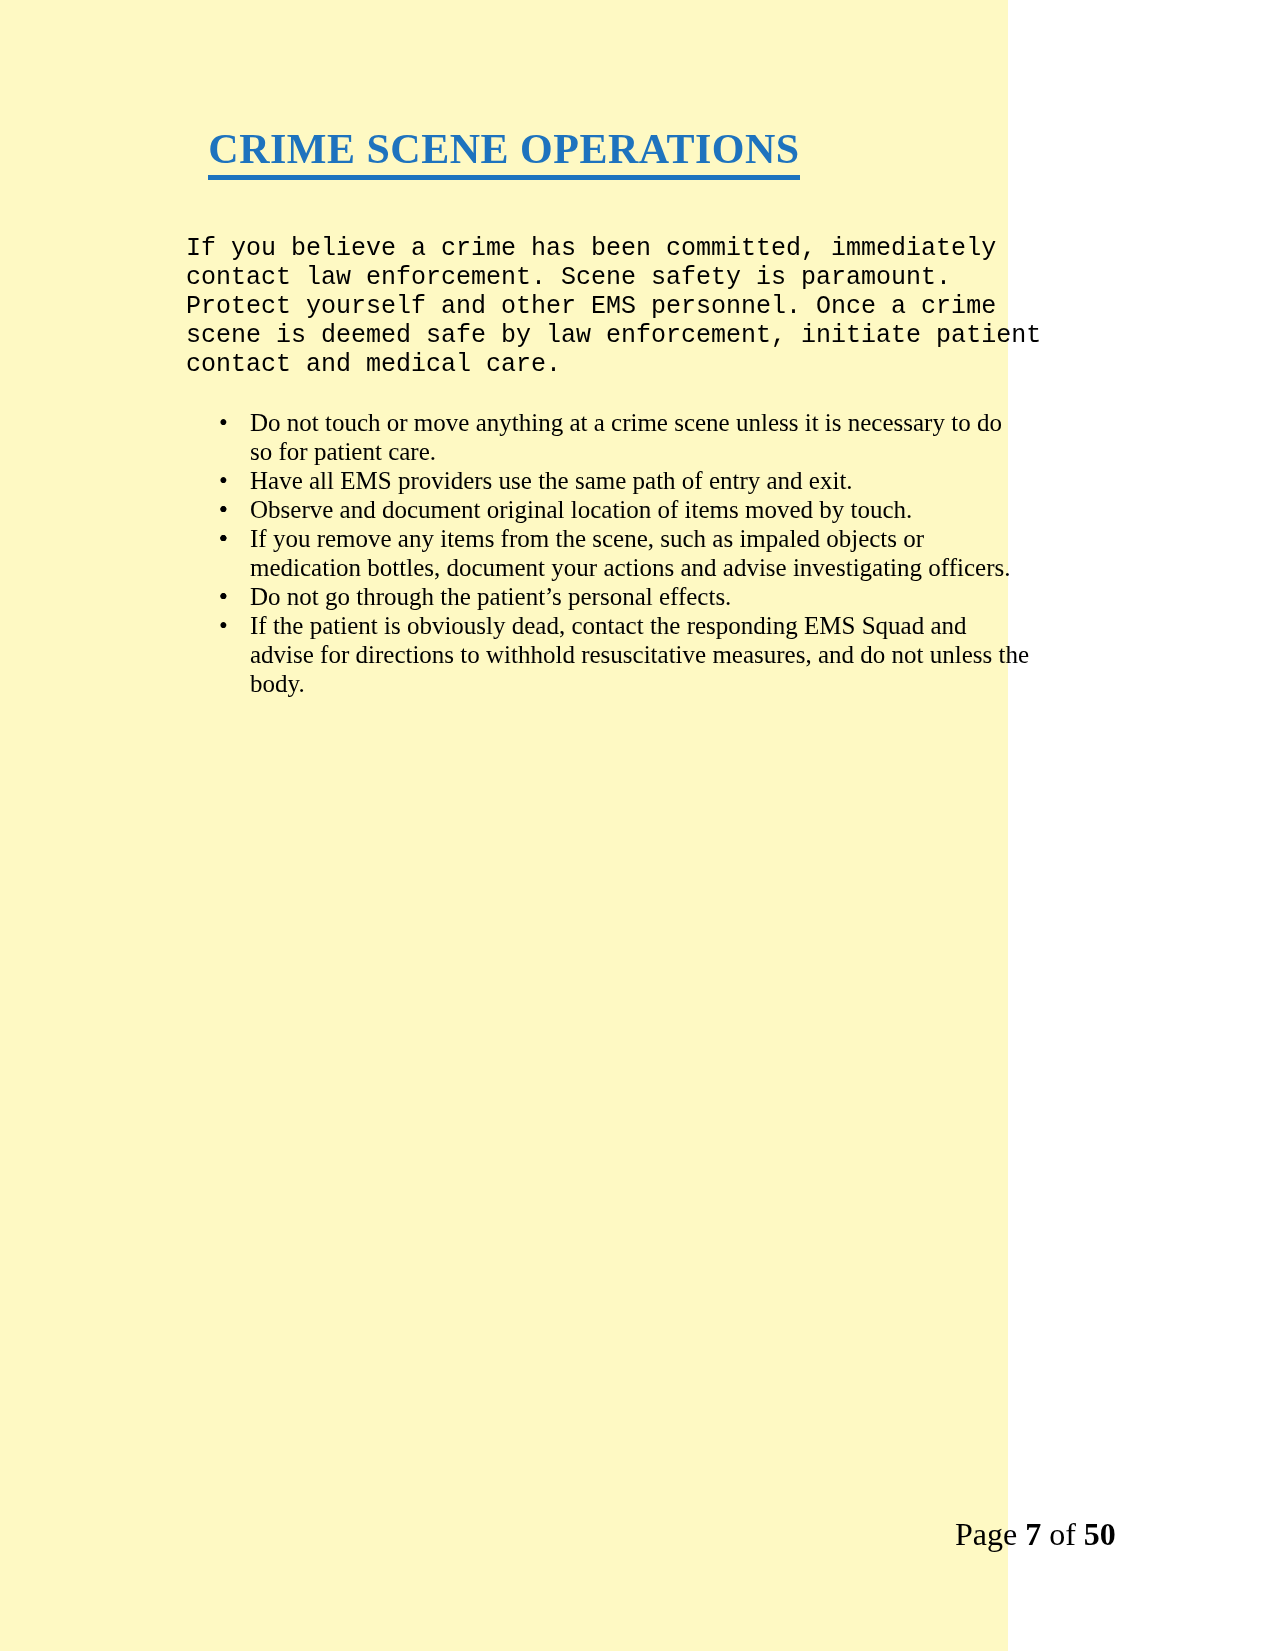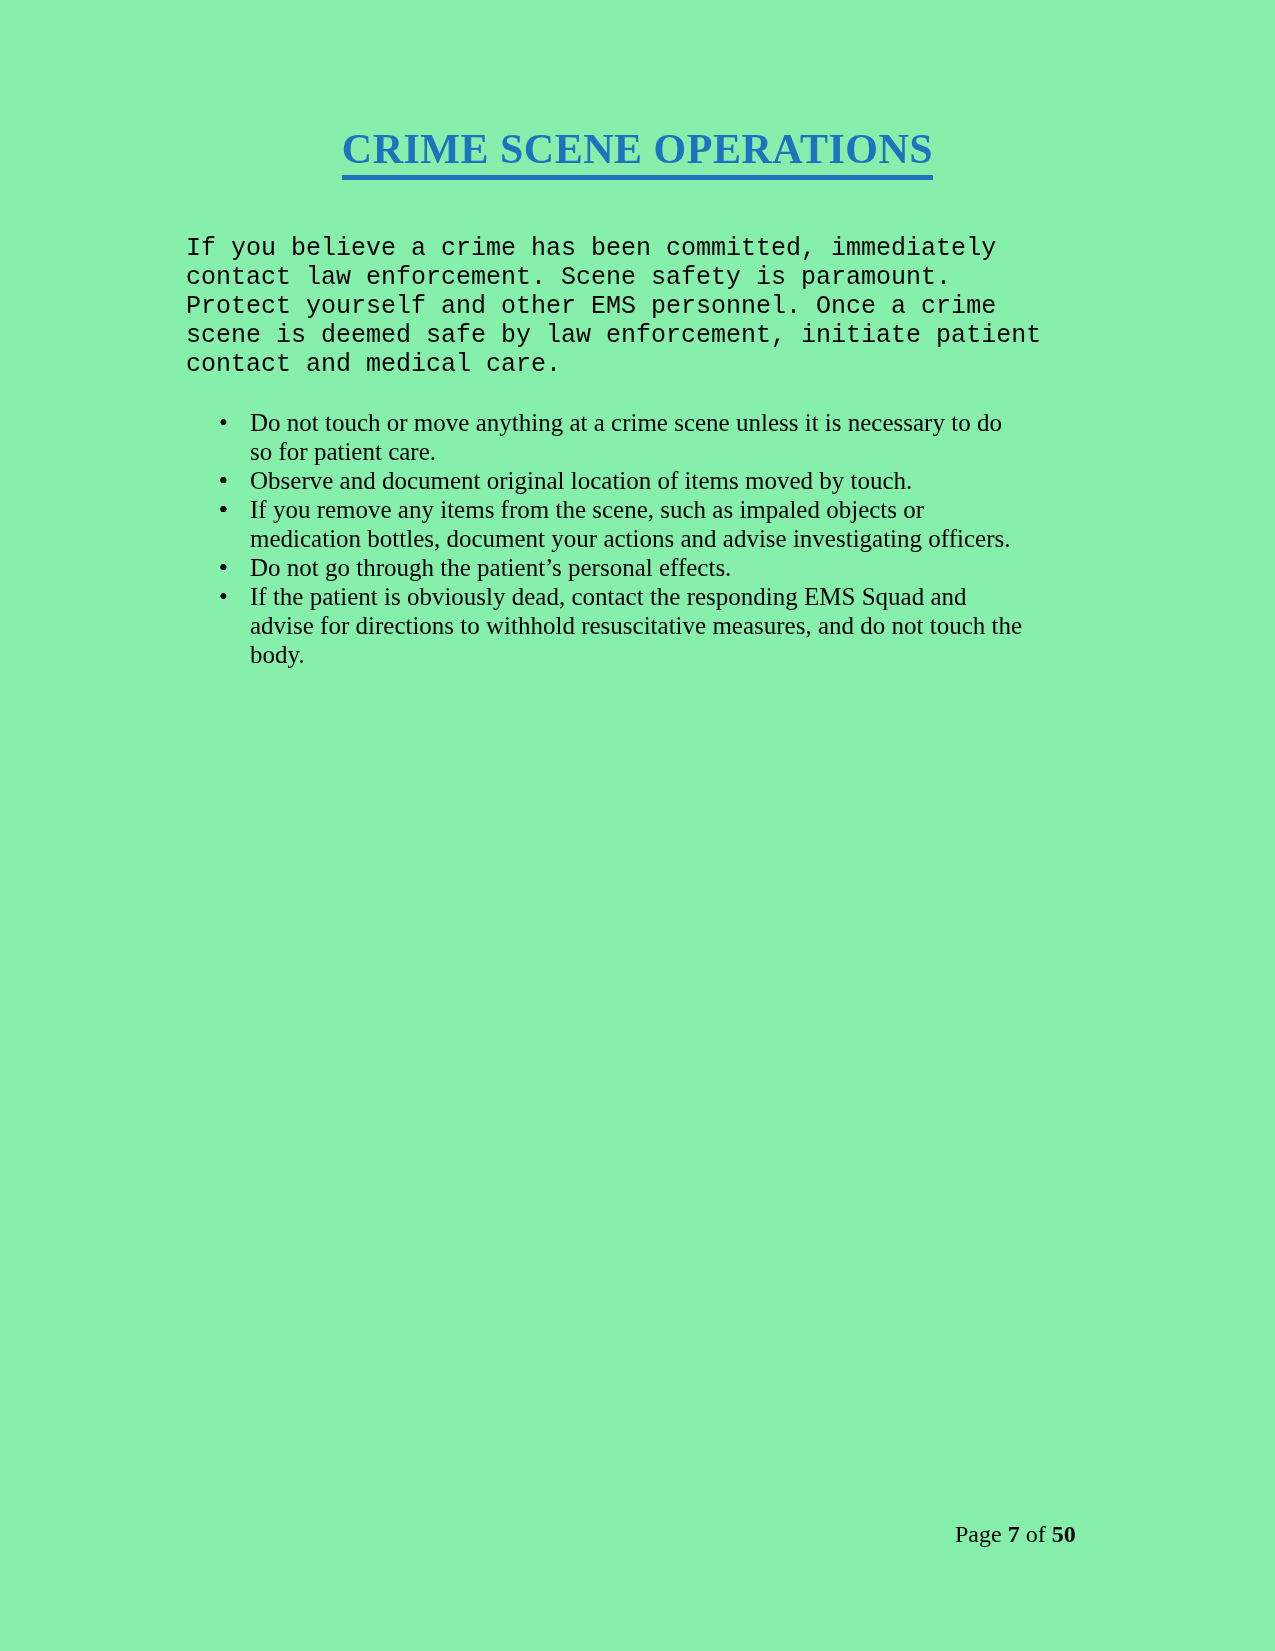--- a/index.html
+++ b/index.html
@@ -10,23 +10,23 @@
     width: 1275px;
     height: 1651px;
     background: #ffffff;
     font-family: "Liberation Serif", "DejaVu Serif", serif;
     color: #000000;
     position: relative;
     overflow: hidden;
   }
   .page {
     position: relative;
-    width: 1275px;
+    width: 1008px;
     height: 1651px;
-    background: #86efac;
+    background: #fef9c3;
   }
   .doc-title-wrap {
     padding-top: 98px;
     text-align: center;
   }
   .doc-title {
     display: inline-block;
     font-size: 42px;
     font-weight: bold;
     color: #1E73BE;
@@ -61,49 +61,49 @@
     left: 0;
     top: 0;
     font-size: 25px;
     line-height: 29px;
   }
   .footer {
     position: absolute;
     top: 1520px;
     left: 955px;
     width: 160px;
-    font-size: 24px;
+    font-size: 32px;
     line-height: 28px;
     white-space: nowrap;
   }
   .footer .bold {
     font-weight: bold;
   }
 </style>
 </head>
 <body>
 
 <div class="page">
 
   <div class="doc-title-wrap">
     <h1 class="doc-title">CRIME SCENE OPERATIONS</h1>
   </div>
 
   <p class="intro">If you believe a crime has been committed, immediately contact law enforcement. Scene safety is paramount. Protect yourself and other EMS personnel. Once a crime scene is deemed safe by law enforcement, initiate patient contact and medical care.</p>
 
   <ul class="bullet-list">
     <li><span class="bullet-glyph">•</span><span>Do not touch or move anything at a crime scene unless it is necessary to do so for patient care.</span></li>
-    <li><span class="bullet-glyph">•</span></li>
+    <li><span class="bullet-glyph">•</span><span>Have all EMS providers use the same path of entry and exit.</span></li>
     <li><span class="bullet-glyph">•</span></li>
     <li><span class="bullet-glyph">•</span><span>Observe and document original location of items moved by touch.</span></li>
     <li><span class="bullet-glyph">•</span></li>
     <li><span class="bullet-glyph">•</span></li>
     <li><span class="bullet-glyph">•</span><span>If you remove any items from the scene, such as impaled objects or medication bottles, document your actions and advise investigating officers.</span></li>
     <li><span class="bullet-glyph">•</span></li>
     <li><span class="bullet-glyph">•</span><span>Do not go through the patient’s personal effects.</span></li>
-    <li><span class="bullet-glyph">•</span><span>If the patient is obviously dead, contact the responding EMS Squad and advise for directions to withhold resuscitative measures, and do not touch the body.</span></li>
+    <li><span class="bullet-glyph">•</span><span>If the patient is obviously dead, contact the responding EMS Squad and advise for directions to withhold resuscitative measures, and do not unless the body.</span></li>
   </ul>
 
   <div class="footer">
     <span>Page </span><span class="bold">7</span><span> of </span><span class="bold">50</span>
   </div>
 
 </div>
 
 </body></html>

